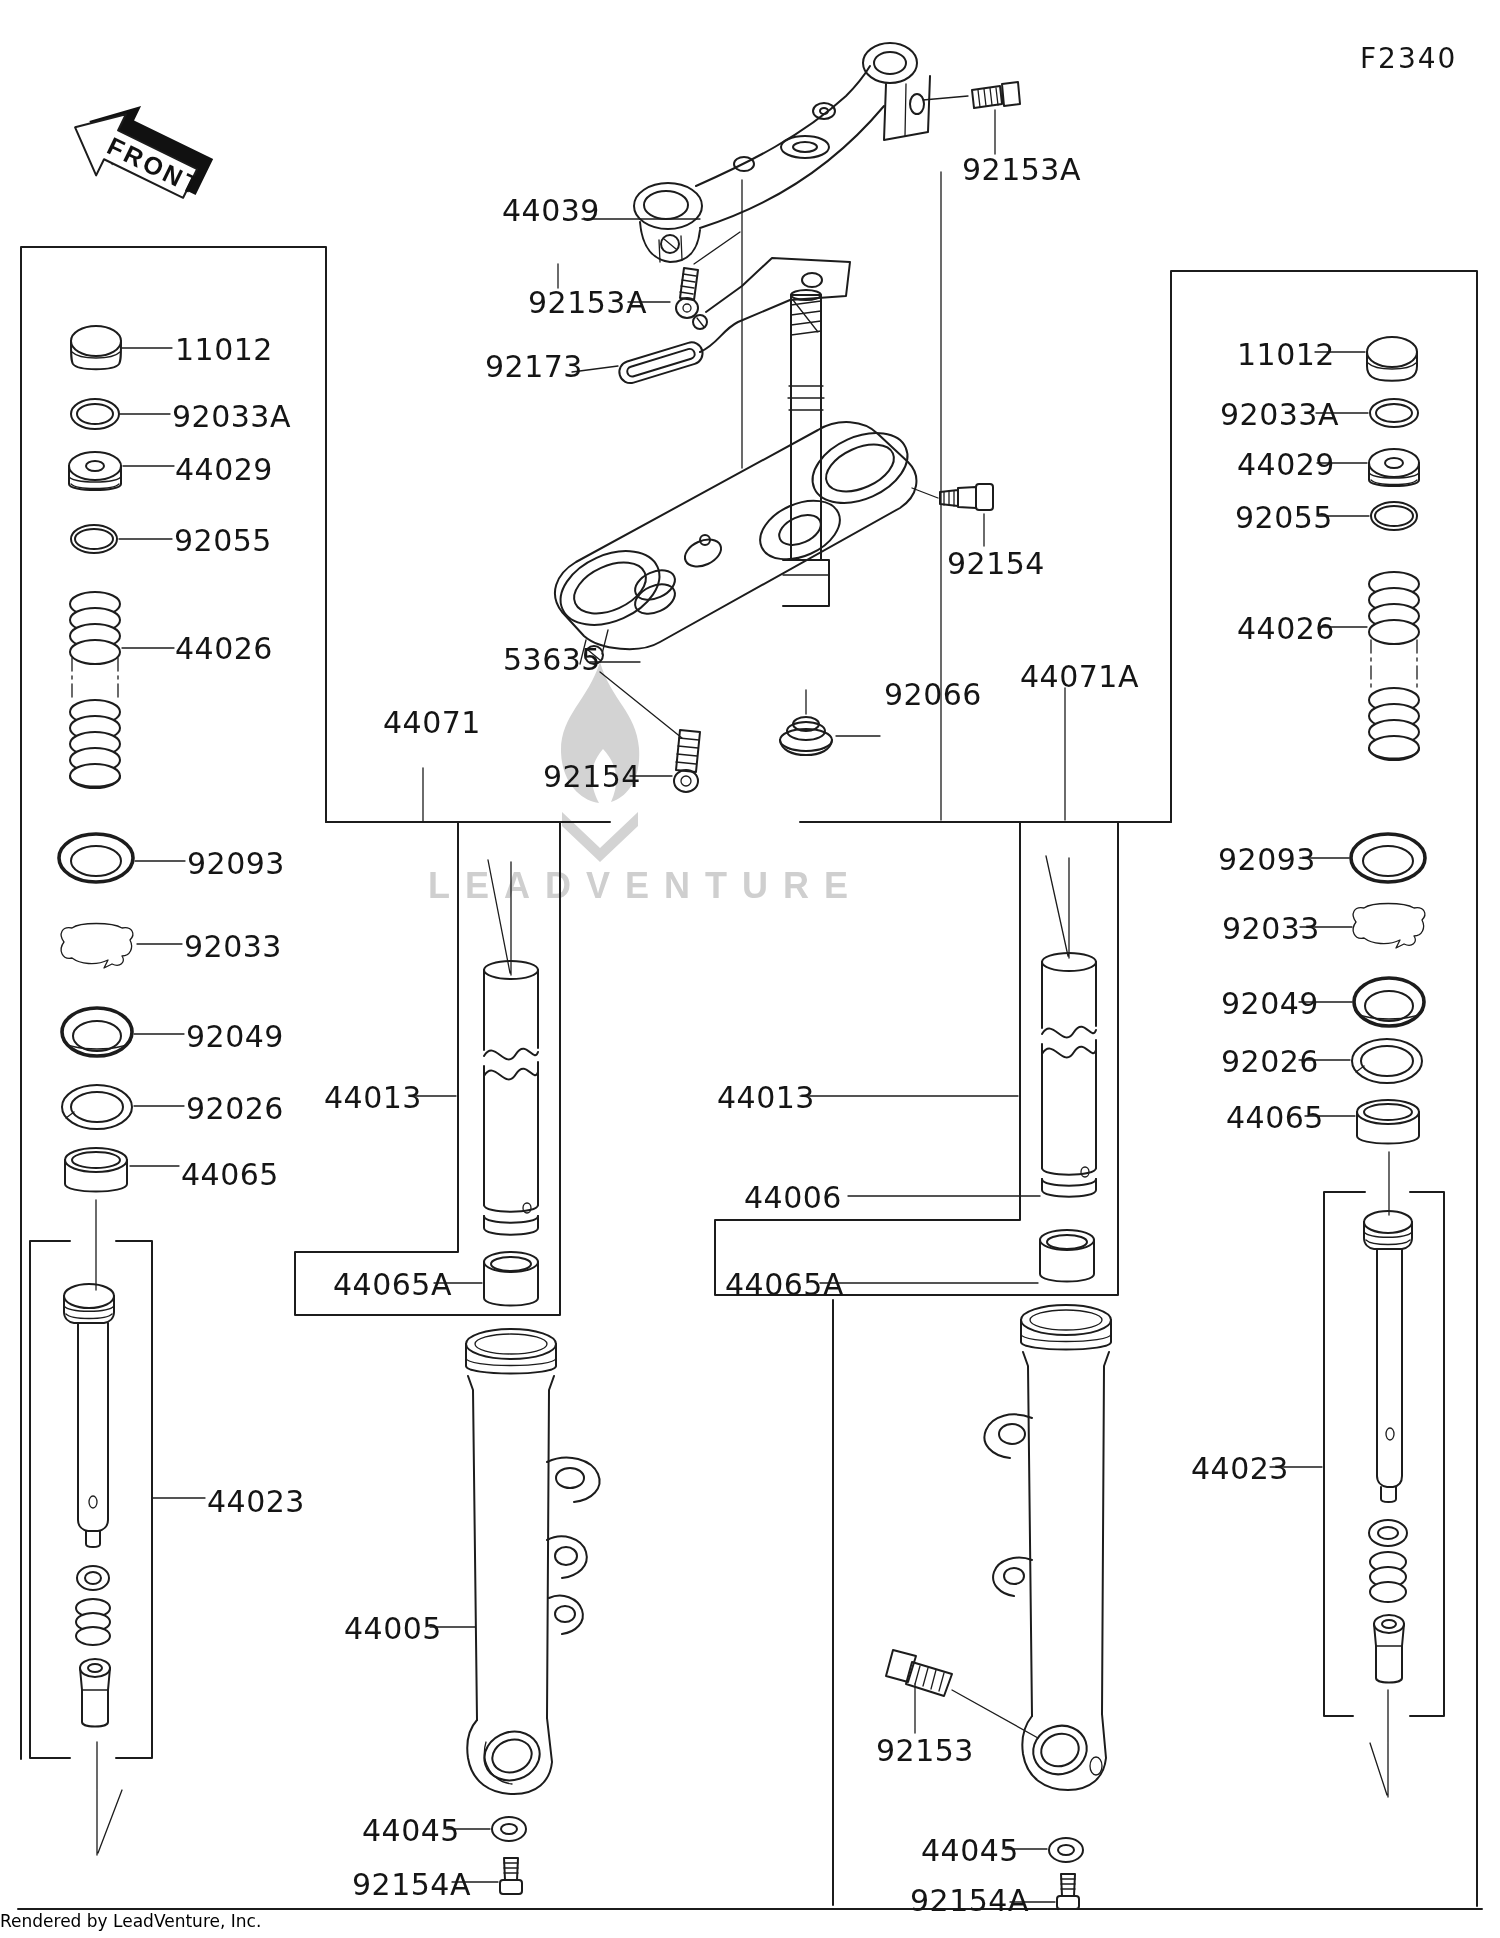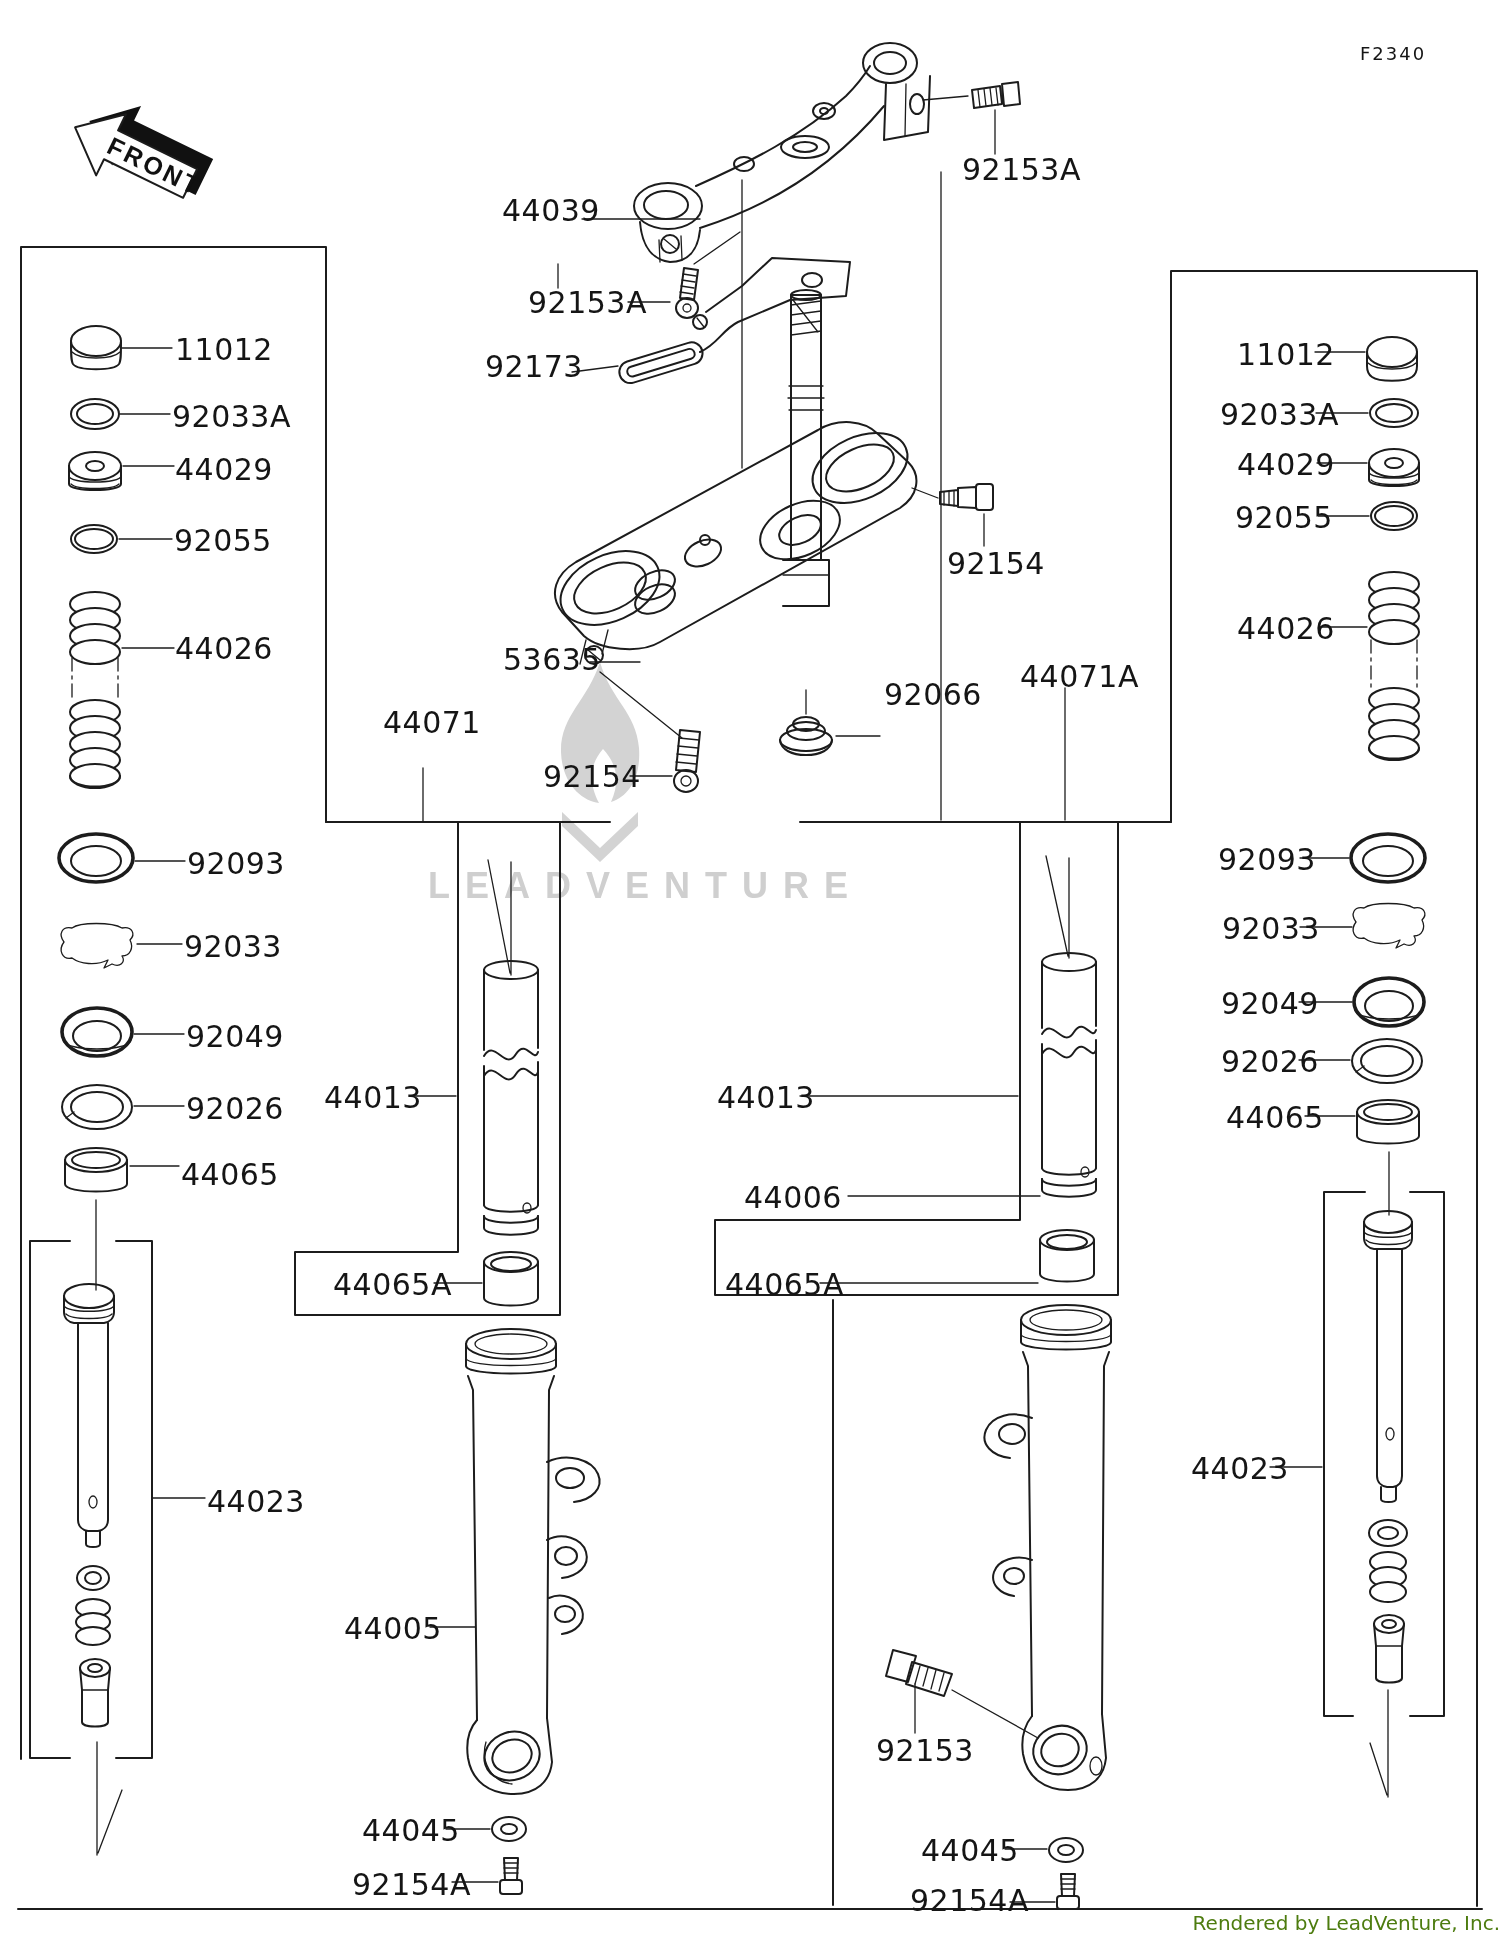--- a/index.html
+++ b/index.html
@@ -1,22 +1,22 @@
 <!DOCTYPE html>
 <html><head>
 <meta charset="utf-8">
 <style>
   html,body{margin:0;padding:0;background:#fff;}
   #page{position:relative;width:1500px;height:1938px;background:#fff;overflow:hidden;
         font-family:"Liberation Sans",sans-serif;}
   .lbl{position:absolute;font-size:30px;line-height:1;color:#151515;letter-spacing:.5px;
        white-space:nowrap;font-family:"DejaVu Sans",sans-serif;}
-  .fig{font-size:18px;letter-spacing:2px;}
-  .footer{position:absolute;left:0;top:1911px;width:100%;text-align:right;
-          font-size:20px;color:#4d7c0f;font-family:"DejaVu Sans",sans-serif;}
+  .fig{font-size:28px;letter-spacing:2px;}
+  .footer{position:absolute;left:0;top:1911px;width:100%;text-align:left;
+          font-size:17px;color:#000000;font-family:"DejaVu Sans",sans-serif;}
   svg{position:absolute;left:0;top:0;}
   .s{stroke:#1c1c1c;fill:none;stroke-width:2;stroke-linecap:round;stroke-linejoin:round;}
   .sf{stroke:#1c1c1c;fill:#fff;stroke-width:2;stroke-linejoin:round;}
   .b{stroke-width:3.6;}
   .t{stroke-width:1.3;}
   .wm{fill:#d3d3d3;stroke:none;}
   .wmtext{fill:#cfcfcf;font-family:"Liberation Sans",sans-serif;font-weight:bold;
           font-size:36px;letter-spacing:15px;}
   .fronttext{fill:#111;font-family:"Liberation Sans",sans-serif;font-weight:bold;
           font-size:25px;letter-spacing:3px;}

